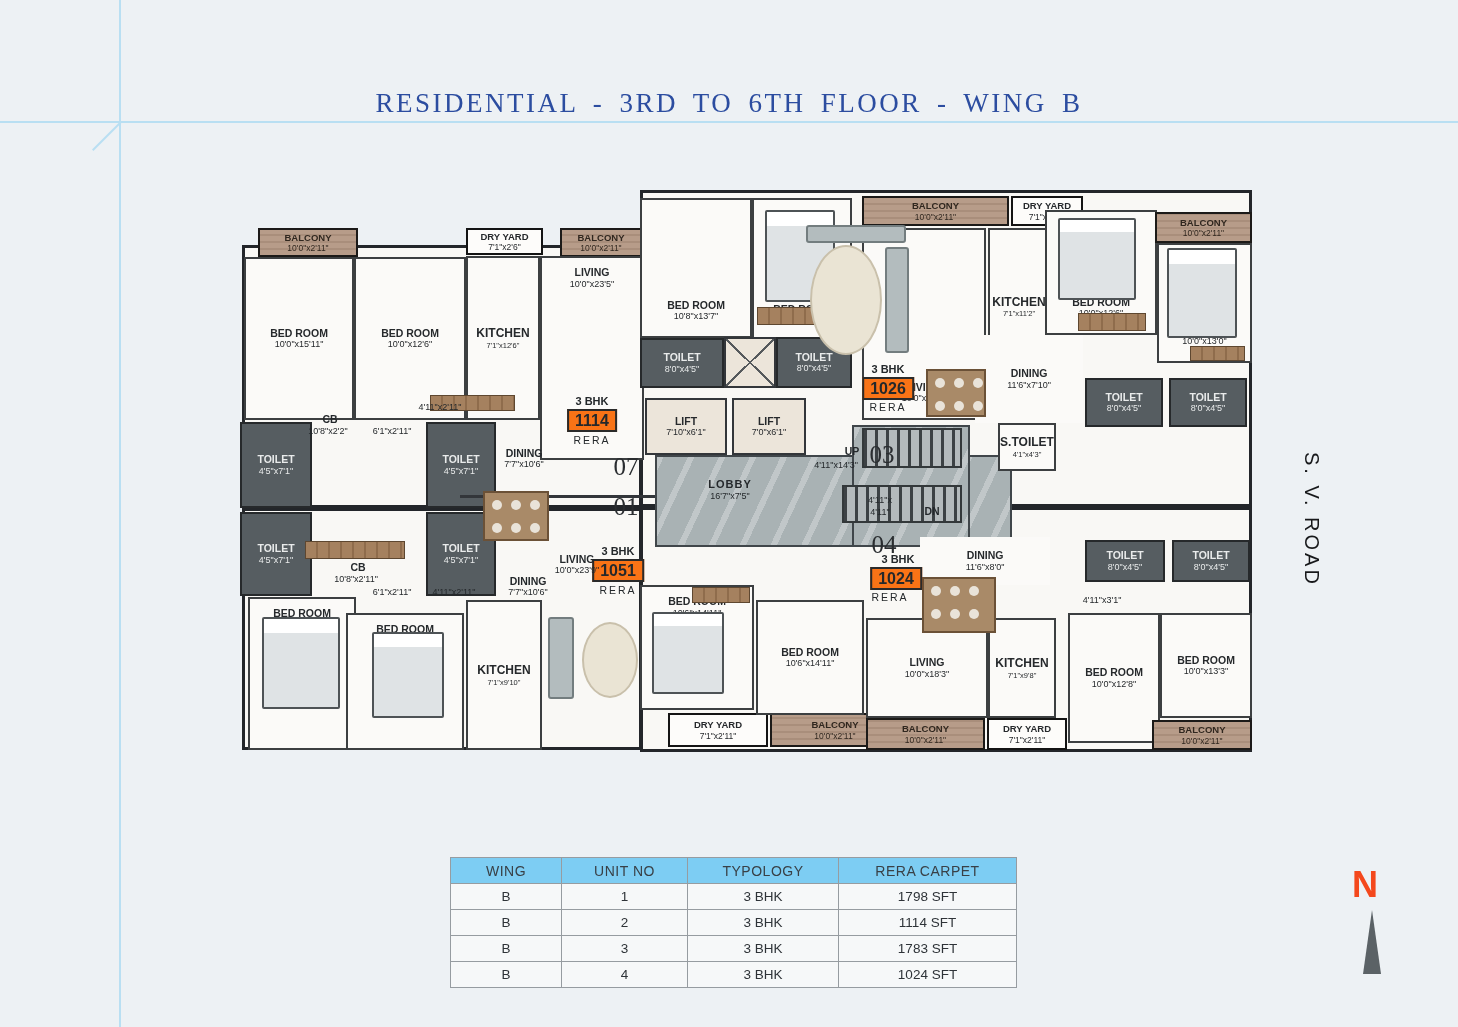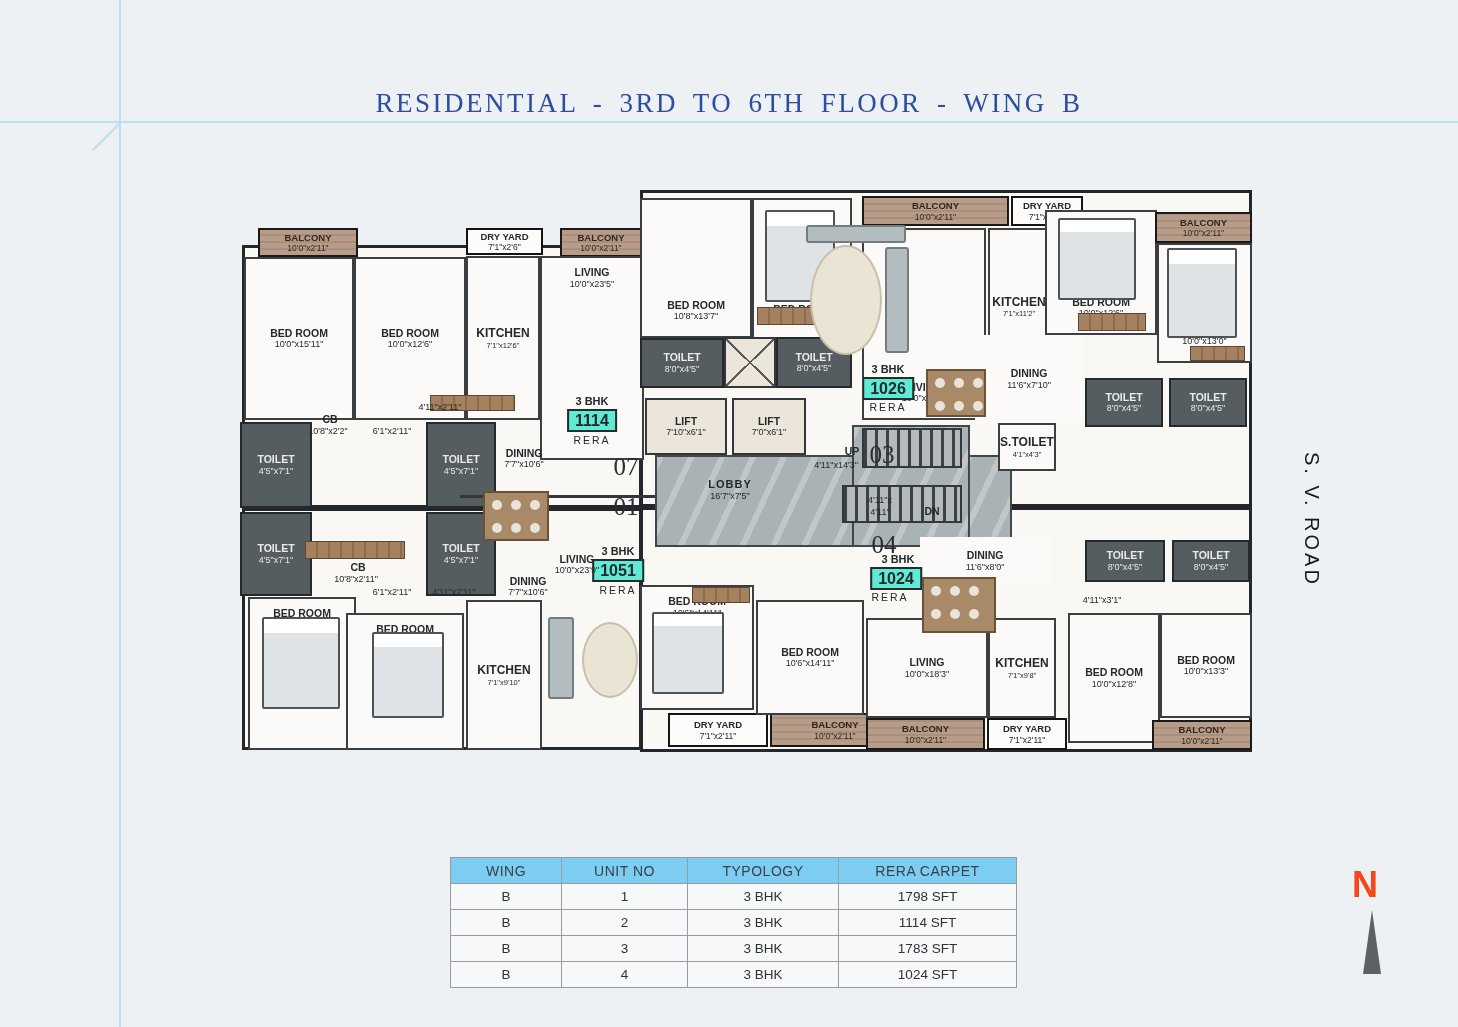--- a/index.html
+++ b/index.html
@@ -54,21 +54,21 @@
       background:#e9e3d9;box-shadow:19px 0 0 #e9e3d9,38px 0 0 #e9e3d9,0 23px 0 #e9e3d9,19px 23px 0 #e9e3d9,38px 23px 0 #e9e3d9;}
   .f-rug{background:#eae4d4;border:2px solid #c9c0ab;border-radius:50%;}
   .f-sofa{background:#b3bcbe;border:2px solid #737d7f;border-radius:3px;}
   .f-line{background:#33363a;}
   
   .tx{position:absolute;transform:translateX(-50%);white-space:nowrap;color:#24282b;}
   .tx.rn{font-size:10.5px;font-weight:bold;}
   .tx.dm{font-size:9px;}
   .tx.lob{font-size:11px;font-weight:bold;letter-spacing:1px;}
   .tx.bhk{font-size:11px;font-weight:bold;}
-  .tx.box{font-size:16px;font-weight:bold;border:2px solid #2a2a2a;background:#5eead4;padding:0 6px;line-height:19px;}
+  .tx.box{font-size:16px;font-weight:bold;border:2px solid #2a2a2a;background:#f97316;padding:0 6px;line-height:19px;}
   .tx.rera{font-size:10.5px;letter-spacing:2px;}
   .tx.big{font-family:"Liberation Serif",serif;font-size:25px;color:#2a2d30;}
   
   #summary{position:absolute;left:450px;top:857px;border-collapse:collapse;}
   #summary th,#summary td{border:1px solid #969ca1;text-align:center;padding:0;}
   #summary th{background:#7dcdf3;color:#394046;font-size:14px;font-weight:normal;height:25px;letter-spacing:.5px;}
   #summary td{background:#f6f8f9;color:#2e3338;font-size:13.5px;height:25px;}
   #summary .c0{width:110px;} #summary .c1{width:125px;} #summary .c2{width:150px;} #summary .c3{width:177px;}
   
   #north-n{position:absolute;left:1352px;top:864px;font-size:36px;font-weight:bold;color:#f4481c;}

